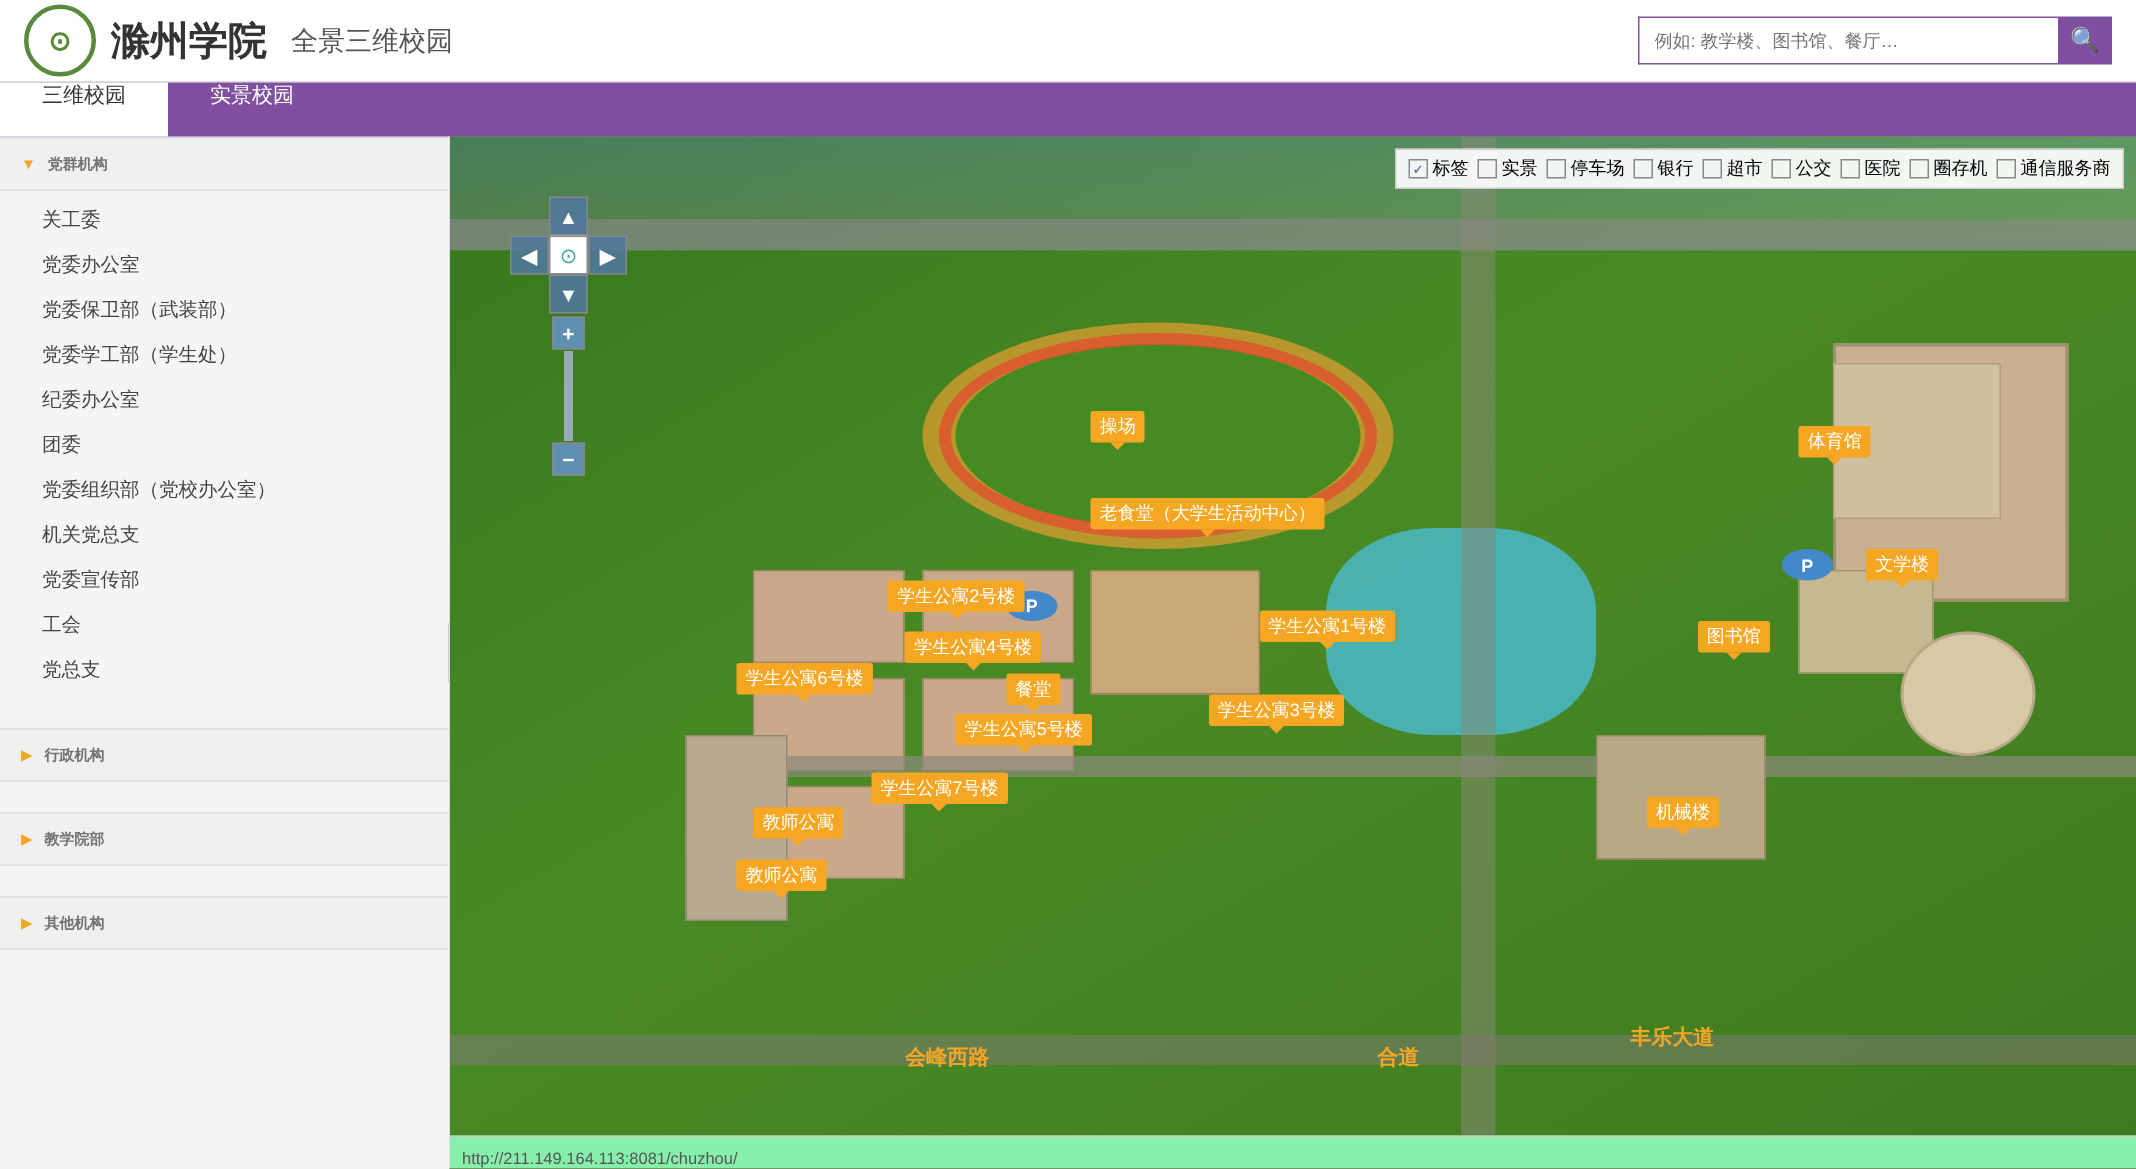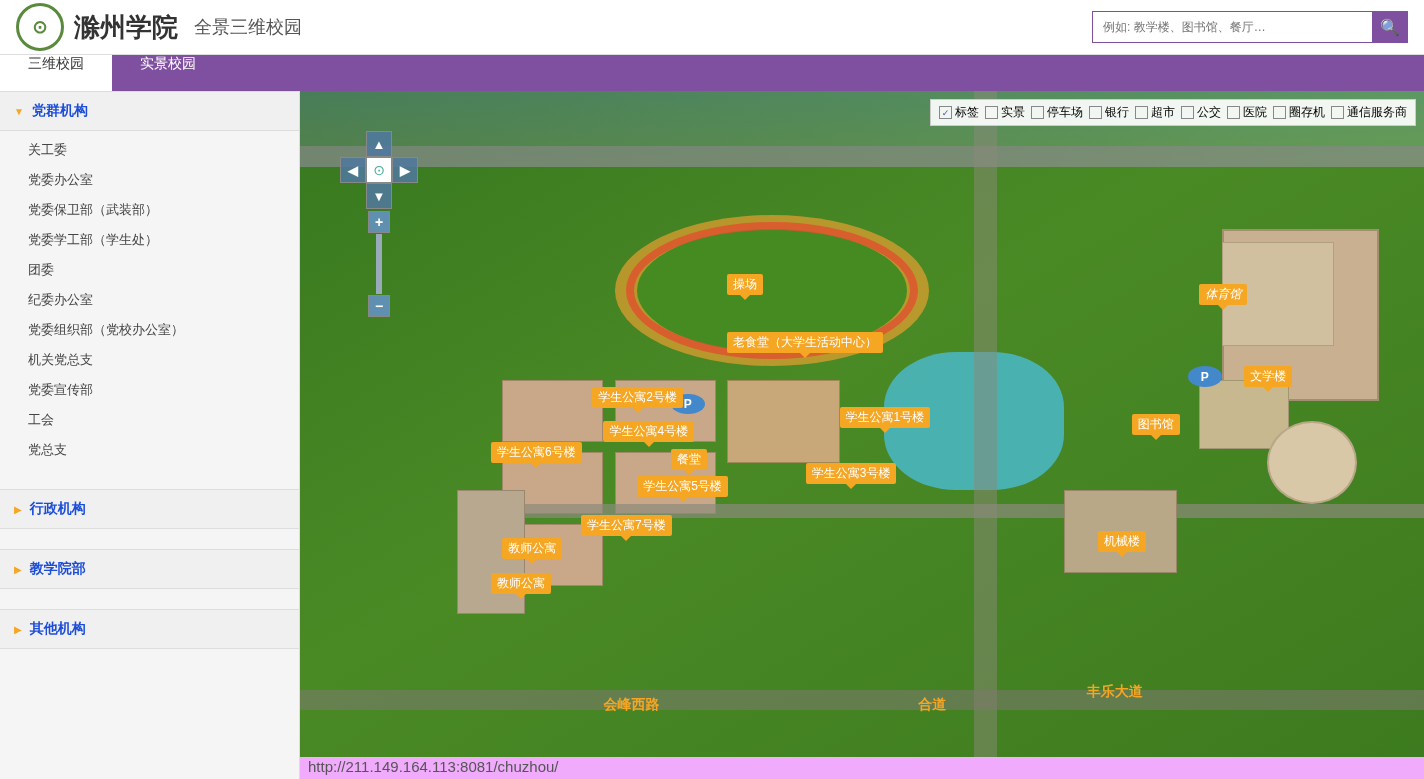--- a/index.html
+++ b/index.html
@@ -108,23 +108,23 @@
     }
     .section-header.expanded {
       background: #f0f0f0;
     }
     .section-header .arrow {
       margin-right: 8px;
       font-size: 10px;
       color: #f5a623;
     }
     .section-header .section-title {
-      font-size: 14px;
+      font-size: 10px;
       font-weight: bold;
-      color: #1d4ed8;
+      color: #737373;
     }
     .section-items {
       padding: 4px 0;
     }
     .section-item {
       padding: 6px 20px 6px 28px;
       cursor: pointer;
       color: #444;
       font-size: 13px;
     }
@@ -278,26 +278,26 @@
       background: linear-gradient(135deg, #2d5a1b 0%, #3a6b22 30%, #4a7f2a 60%, #5a9030 100%);
     }
 
     
     #statusbar {
       position: absolute;
       bottom: 0;
       left: 0;
       right: 0;
       height: 22px;
-      background: #f0abfc;
+      background: #86efac;
       border-top: 1px solid #ccc;
       display: flex;
-      align-items: flex-start;
+      align-items: flex-end;
       padding: 0 8px;
-      font-size: 15px;
+      font-size: 11px;
       color: #555;
       z-index: 10;
     }
   </style>
 </head>
 <body>
 
 <div id="header">
   <div id="logo-circle">
     <span>⊙</span>
@@ -327,22 +327,22 @@
 
     <div class="section-header expanded">
       <span class="arrow">▼</span>
       <span class="section-title">党群机构</span>
     </div>
     <div class="section-items">
       <div class="section-item">关工委</div>
       <div class="section-item">党委办公室</div>
       <div class="section-item">党委保卫部（武装部）</div>
       <div class="section-item">党委学工部（学生处）</div>
+      <div class="section-item">纪委办公室</div>
       <div class="section-item">团委</div>
-      <div class="section-item">纪委办公室</div>
       <div class="section-item">党委组织部（党校办公室）</div>
       <div class="section-item">机关党总支</div>
       <div class="section-item">党委宣传部</div>
       <div class="section-item">工会</div>
       <div class="section-item">党总支</div>
     </div>
 
     <div style="height:20px;"></div>
     <div class="section-header">
       <span class="arrow">▶</span>
@@ -470,21 +470,21 @@
         <div class="filter-checkbox"></div>
         <span>圈存机</span>
       </div>
       <div class="filter-item">
         <div class="filter-checkbox"></div>
         <span>通信服务商</span>
       </div>
     </div>
 
     <div class="map-label" style="left:38%;top:22%;margin-top:32px;">操场</div>
-    <div class="map-label" style="left:80%;top:28%;font-style:italic;">体育馆</div>
+    <div class="map-label" style="left:80%;top:28%;">体育馆</div>
     <div class="map-label" style="left:38%;top:35%;">老食堂（大学生活动中心）</div>
     <div class="map-label" style="left:84%;top:40%;">文学楼</div>
     <div class="map-label" style="left:26%;top:43%;">学生公寓2号楼</div>
     <div class="map-label" style="left:27%;top:48%;">学生公寓4号楼</div>
     <div class="map-label" style="left:17%;top:51%;">学生公寓6号楼</div>
     <div class="map-label" style="left:33%;top:52%;">餐堂</div>
     <div class="map-label" style="left:48%;top:46%;">学生公寓1号楼</div>
     <div class="map-label" style="left:30%;top:56%;">学生公寓5号楼</div>
     <div class="map-label" style="left:45%;top:54%;">学生公寓3号楼</div>
     <div class="map-label" style="left:74%;top:47%;">图书馆</div>

